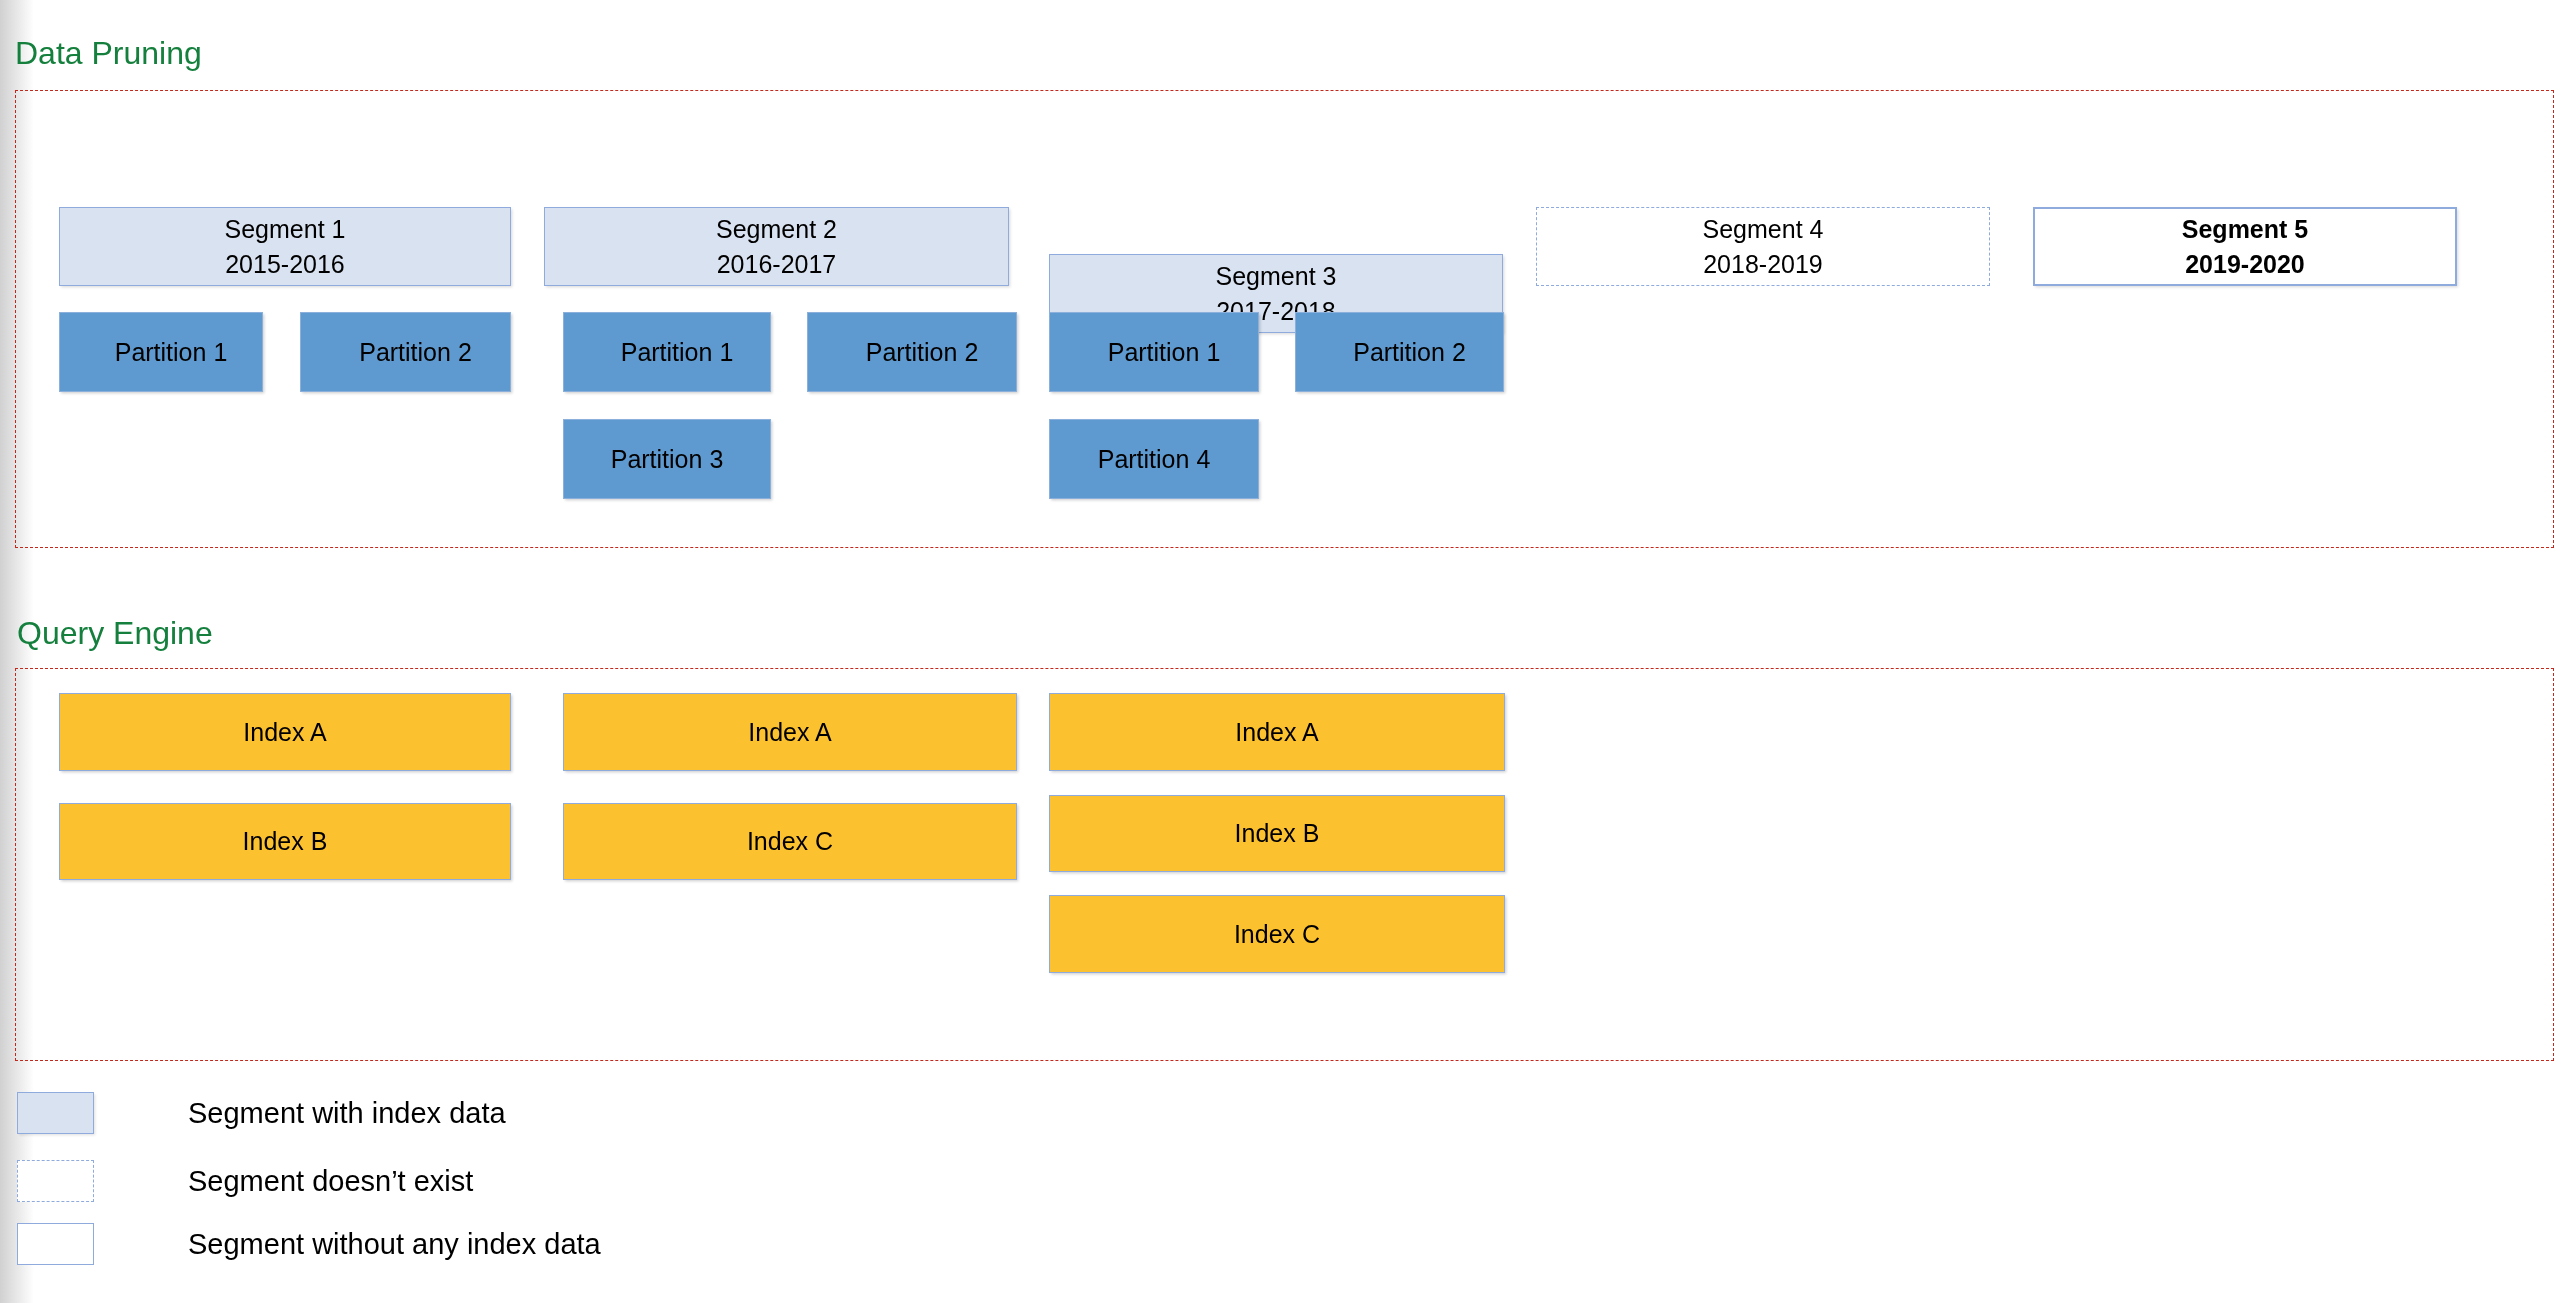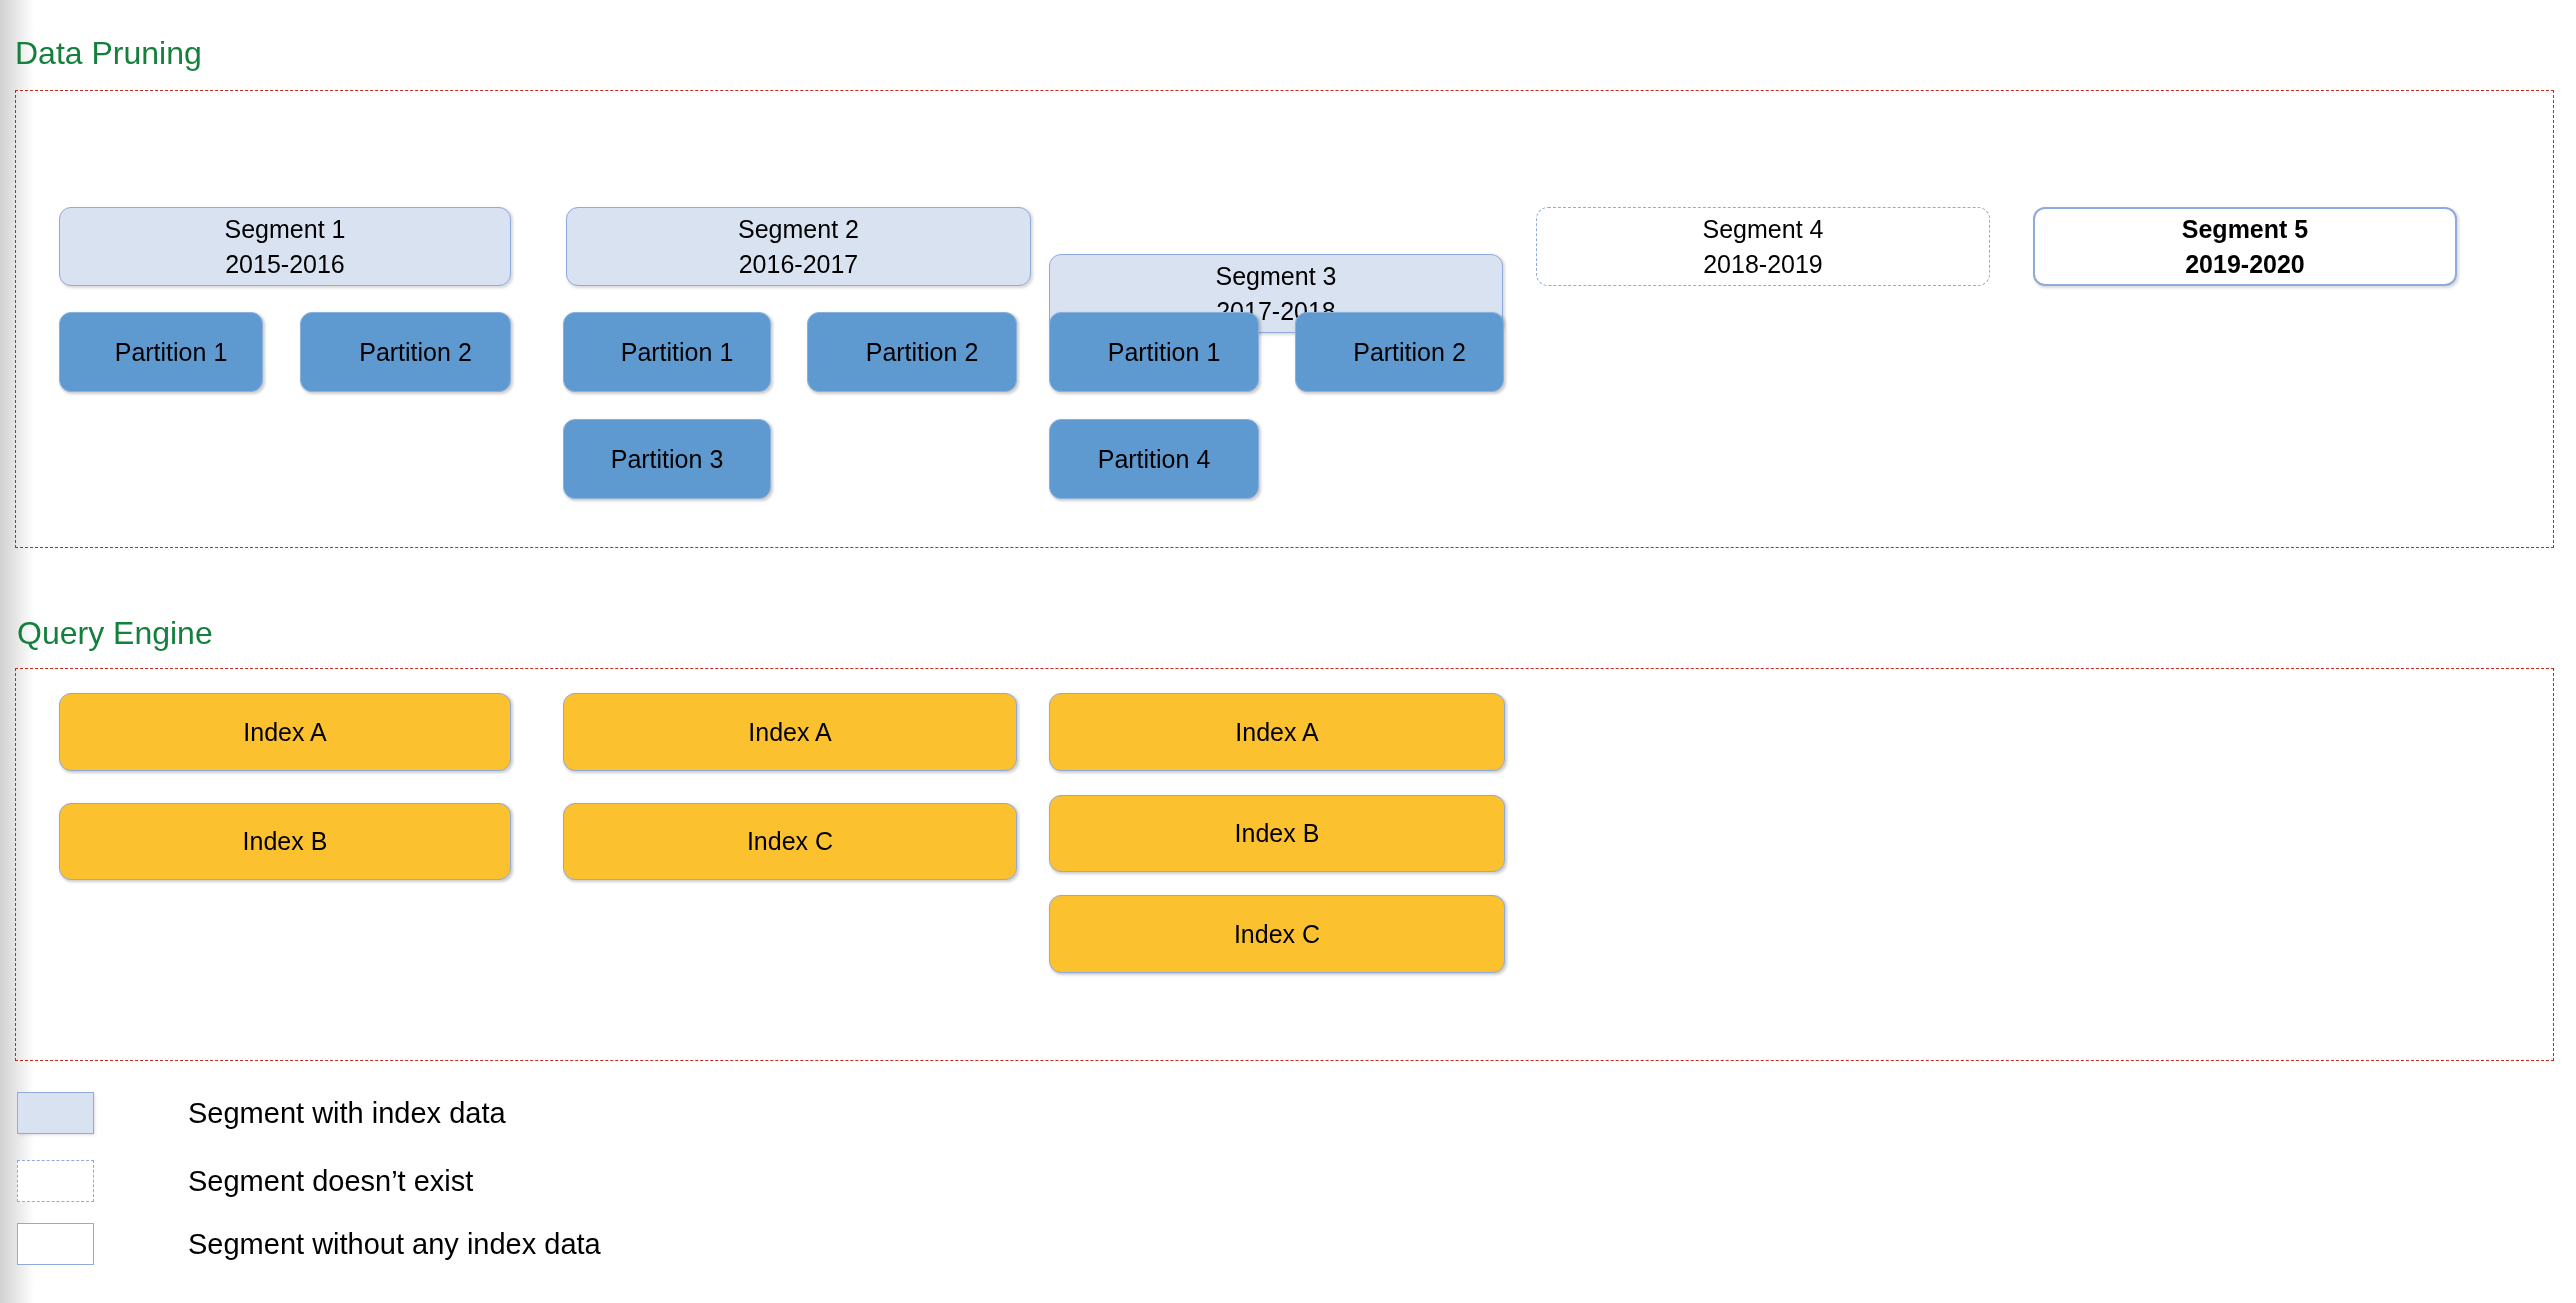--- a/index.html
+++ b/index.html
@@ -31,21 +31,20 @@
   #pruning-region { left:15px; top:90px; width:2539px; height:458px; }
   #query-region  { left:15px; top:668px; width:2539px; height:393px; }
 
   .box {
     position:absolute;
     box-sizing:border-box;
     display:flex;
     align-items:center;
     justify-content:center;
     text-align:center;
-    border-radius:12px;
   }
   .segment {
     top:207px; height:79px;
     flex-direction:column;
     font-size:25px; line-height:35px;
     background:var(--segment-fill, #d9e2f1);
     border:1.9px solid var(--segment-border, #8faadc);
     box-shadow:1.9px 1.9px 2.8px rgba(0,0,0,0.15);
   }
   .segment.not-exist {
@@ -98,21 +97,21 @@
 <div class="edge-fade"></div>
 
 <div class="sec-title" style="left:15px; top:34px;">Data Pruning</div>
 
 <div class="region" id="pruning-region"></div>
 
 <div class="box segment" style="left:59px; width:452px;">
   <span>Segment 1</span>
   <span>2015-2016</span>
 </div>
-<div class="box segment" style="left:566px; width:465px;">
+<div class="box segment" style="left:544px; width:465px;">
   <span>Segment 2</span>
   <span>2016-2017</span>
 </div>
 <div class="box segment" style="left:1049px; width:454px;margin-top:47px;">
   <span>Segment 3</span>
   <span>2017-2018</span>
 </div>
 <div class="box segment not-exist" style="left:1536px; width:454px;">
   <span>Segment 4</span>
   <span>2018-2019</span>

